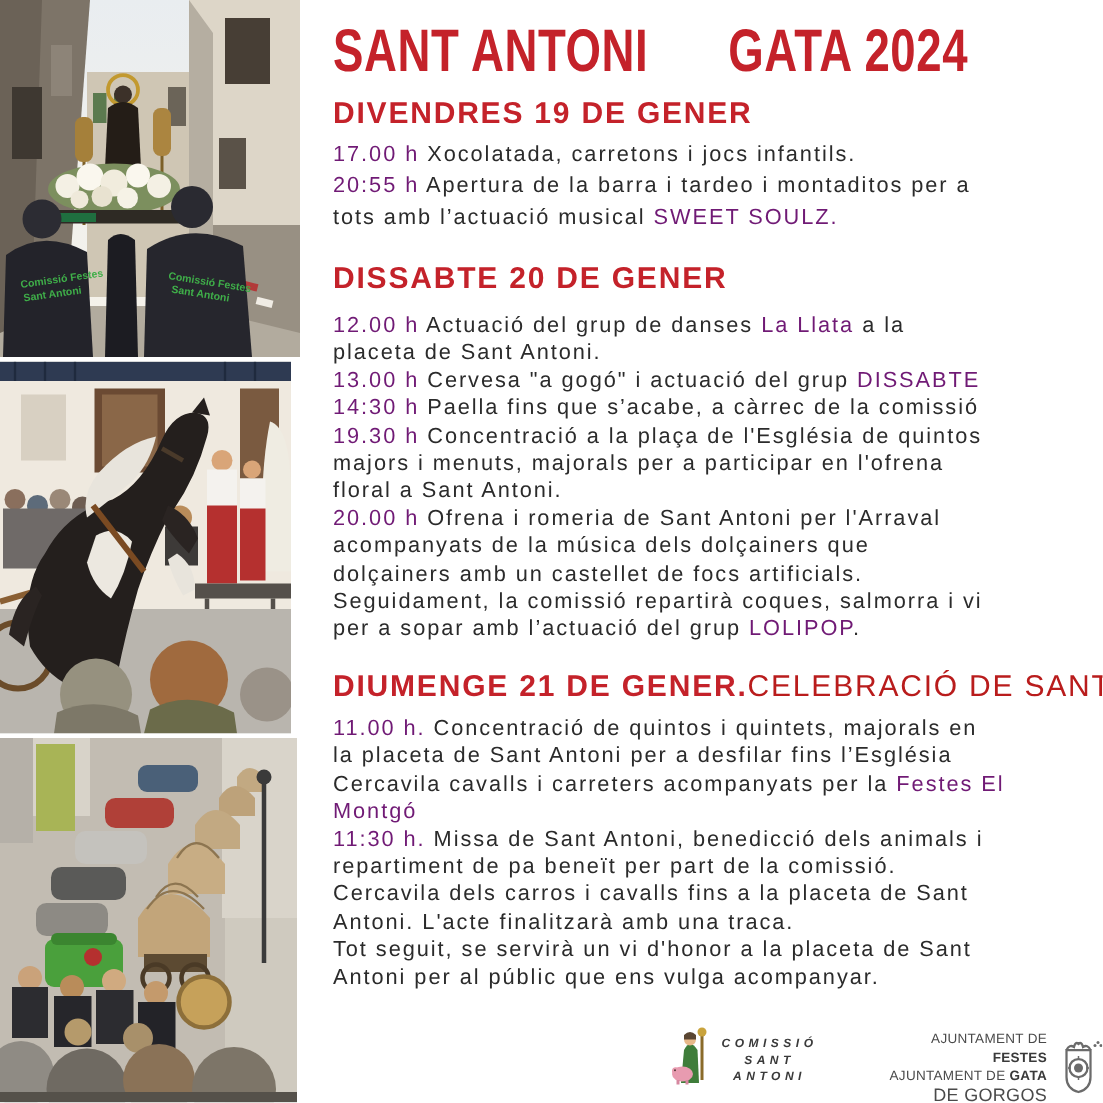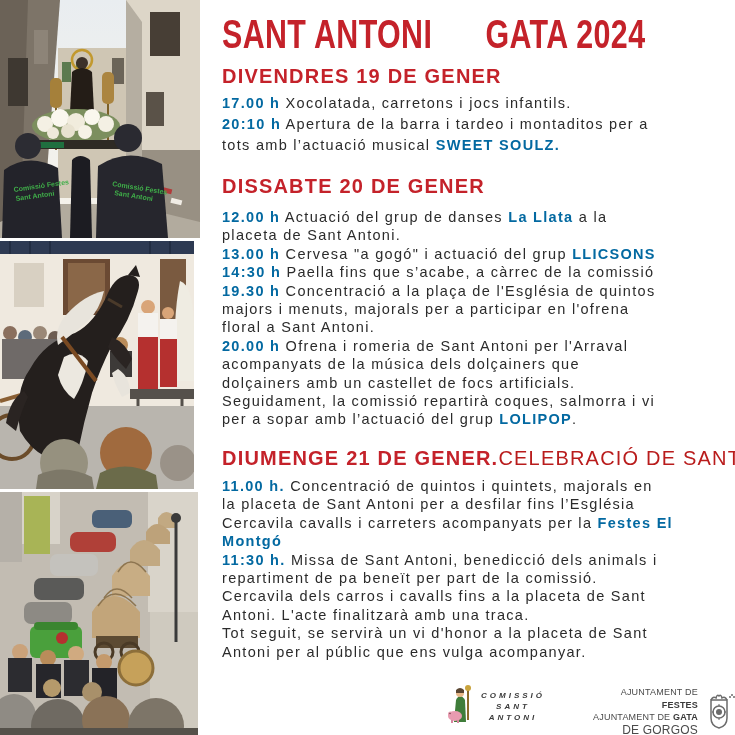--- a/index.html
+++ b/index.html
@@ -21,21 +21,21 @@
      font-size:40px;line-height:40px;font-weight:800;color:var(--accent,#c4222a);
      letter-spacing:.5px;transform:scaleX(.76);transform-origin:left center;}
   h1 .gap{display:inline-block;width:70px;}
   section{margin:0;}
   h2{margin:0;padding:0;font-size:20px;line-height:18px;font-weight:700;
      letter-spacing:1.2px;white-space:nowrap;}
   h2 .red{color:var(--accent,#c4222a);}
   h2 .dark{color:#b91c1c;font-weight:400;}
   .para{font-size:14.5px;letter-spacing:1.3px;color:#2b2b2b;}
   .para .line{white-space:nowrap;}
-  .para .b{font-weight:700;color:#0369a1;}
+  .para .b{font-weight:400;color:#701a75;}
   section:nth-of-type(1) h2{margin:13px 0 8px 0;}
   section:nth-of-type(1) .para{line-height:21px;}
   section:nth-of-type(2) h2{margin:21px 0 13px 0;}
   section:nth-of-type(2) .para{line-height:18.4px;}
   section:nth-of-type(3) h2{margin:20px 0 10px 0;}
   section:nth-of-type(3) .para{line-height:18.4px;}
 
   
   .logo-comissio{position:absolute;left:448px;top:684px;display:flex;align-items:center;gap:7px;}
   .logo-comissio .txt{text-align:center;font-weight:700;font-size:8px;line-height:11px;
@@ -266,30 +266,30 @@
     </figure>
   </div>
 
   <div class="content">
     <h1><span>SANT ANTONI</span><span class="gap"></span><span>GATA 2024</span></h1>
     <div id="sections">
         <section>
           <h2><span class="red">DIVENDRES 19 DE GENER</span></h2>
           <div class="para">
             <div class="line"><span class="b">17.00 h</span><span> Xocolatada, carretons i jocs infantils.</span></div>
-            <div class="line"><span class="b">20:10 h</span><span> Apertura de la barra i tardeo i montaditos per a</span></div>
+            <div class="line"><span class="b">20:55 h</span><span> Apertura de la barra i tardeo i montaditos per a</span></div>
             <div class="line"><span>tots amb l’actuació musical </span><span class="b">SWEET SOULZ.</span></div>
           </div>
         </section>
         <section>
           <h2><span class="red">DISSABTE 20 DE GENER</span></h2>
           <div class="para">
             <div class="line"><span class="b">12.00 h</span><span> Actuació del grup de danses </span><span class="b">La Llata</span><span> a la</span></div>
             <div class="line"><span>placeta de Sant Antoni.</span></div>
-            <div class="line"><span class="b">13.00 h</span><span> Cervesa "a gogó" i actuació del grup </span><span class="b">LLICSONS</span></div>
+            <div class="line"><span class="b">13.00 h</span><span> Cervesa "a gogó" i actuació del grup </span><span class="b">DISSABTE</span></div>
             <div class="line"><span class="b">14:30 h</span><span> Paella fins que s’acabe, a càrrec de la comissió</span></div>
             <div class="line"><span class="b">19.30 h</span><span> Concentració a la plaça de l'Església de quintos</span></div>
             <div class="line"><span>majors i menuts, majorals per a participar en l'ofrena</span></div>
             <div class="line"><span>floral a Sant Antoni.</span></div>
             <div class="line"><span class="b">20.00 h</span><span> Ofrena i romeria de Sant Antoni per l'Arraval</span></div>
             <div class="line"><span>acompanyats de la música dels dolçainers que</span></div>
             <div class="line"><span>dolçainers amb un castellet de focs artificials.</span></div>
             <div class="line"><span>Seguidament, la comissió repartirà coques, salmorra i vi</span></div>
             <div class="line"><span>per a sopar amb l’actuació del grup </span><span class="b">LOLIPOP</span><span>.</span></div>
           </div>

